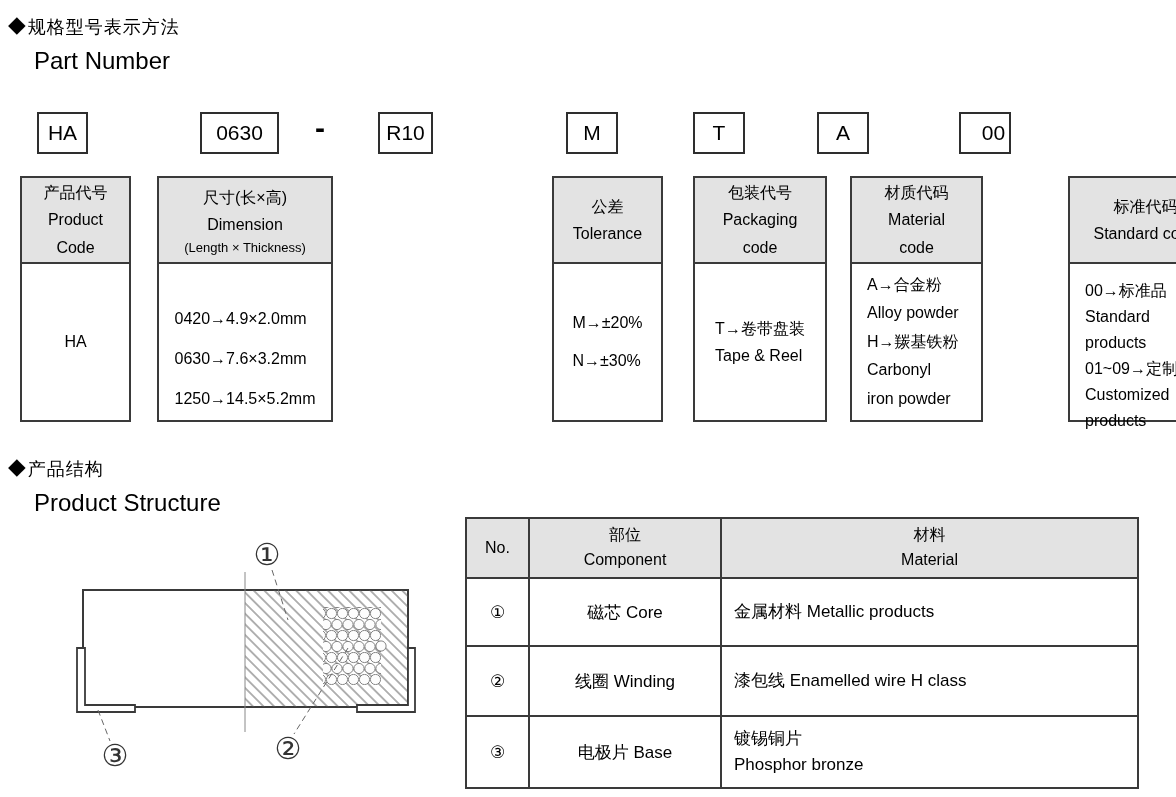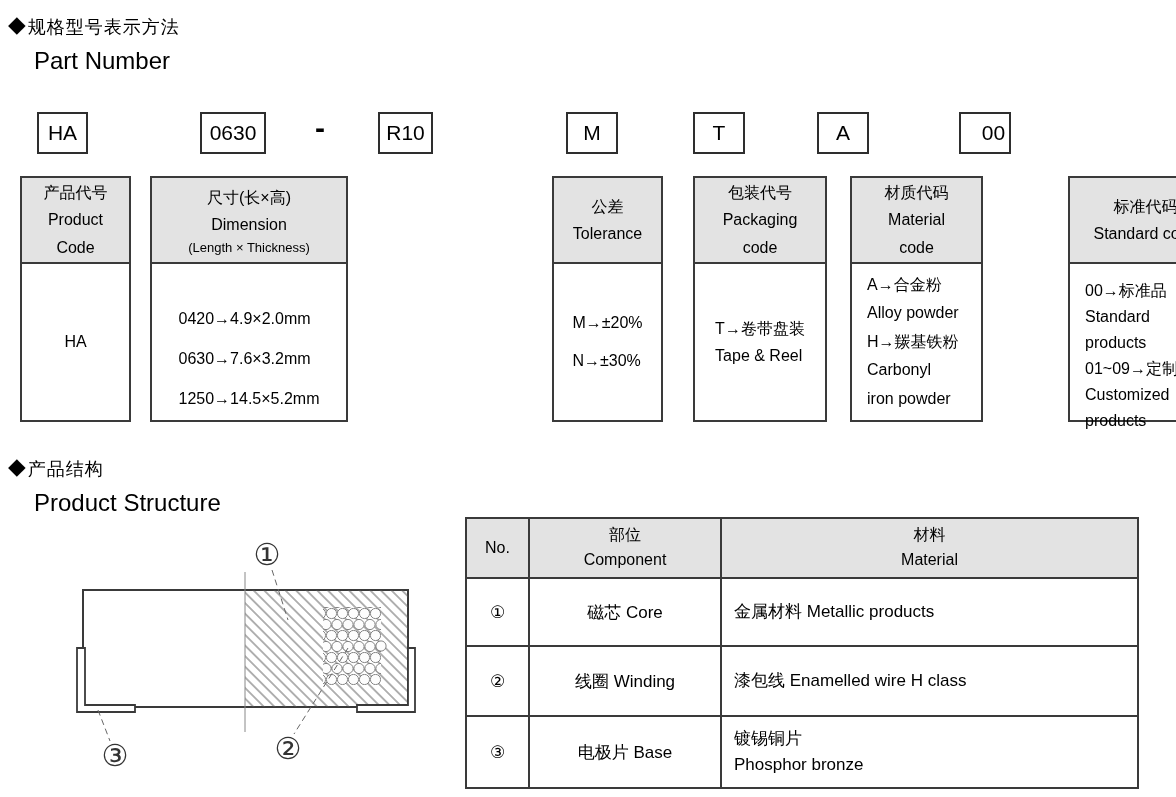--- a/index.html
+++ b/index.html
@@ -57,40 +57,40 @@
 
 <div class="page">
 
   <div class="sec-head" style="left:8px;top:8px;">
     <span class="bullet">◆</span>
     <span class="zh-title">规格型号表示方法</span>
   </div>
   <div class="en-title" style="left:34px;top:47px;">Part Number</div>
 
   <div class="pn-box" style="left:37px;width:51px;">HA</div>
-  <div class="pn-box" style="left:200px;width:66px;">0630</div>
+  <div class="pn-box" style="left:200px;width:79px;">0630</div>
   <div class="pn-sep" style="left:315px;">-</div>
   <div class="pn-box" style="left:378px;width:55px;">R10</div>
   <div class="pn-box" style="left:566px;width:52px;">M</div>
   <div class="pn-box" style="left:693px;width:52px;">T</div>
   <div class="pn-box" style="left:817px;width:52px;">A</div>
   <div class="pn-box" style="left:959px;width:52px;padding-left:17px;">00</div>
 
   <div class="code-col" style="left:20px;width:111px;">
     <div class="hdr">
       <div class="hdr-main">产品代号
 Product
 Code</div>
     </div>
     <div class="bdy">
         <div class="lines">HA</div>
       </div>
   </div>
 
-  <div class="code-col" style="left:150px;width:198px;gap:34px;">
+  <div class="code-col" style="left:157px;width:176px;gap:34px;">
     <div class="hdr">
       <div class="hdr-main">尺寸(长×高)
 Dimension</div>
       <div class="hdr-note">(Length × Thickness)</div>
     </div>
     <div class="bdy">
         <div class="lines lh-a">0420→4.9×2.0mm
 0630→7.6×3.2mm
 1250→14.5×5.2mm</div>
       </div>

